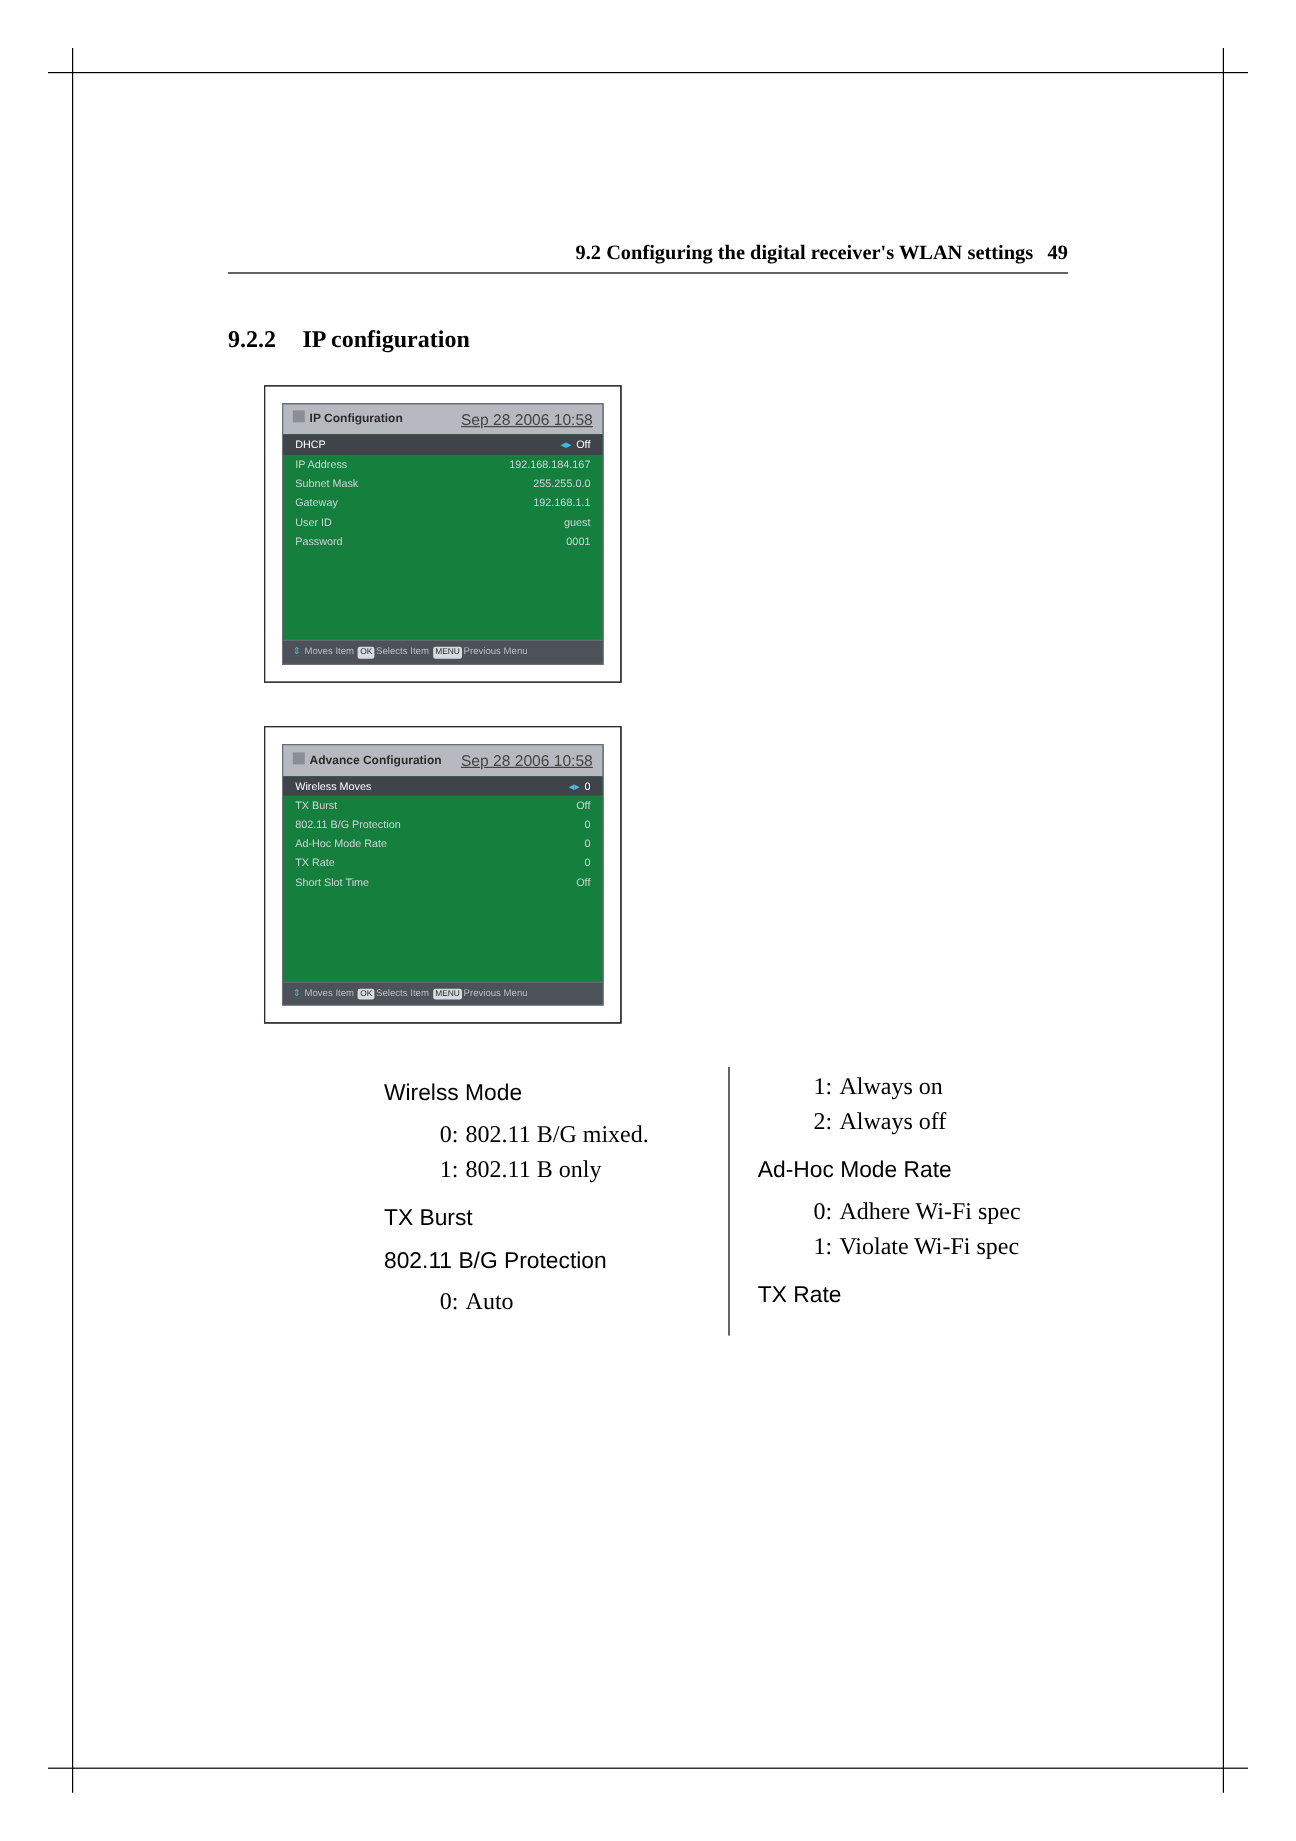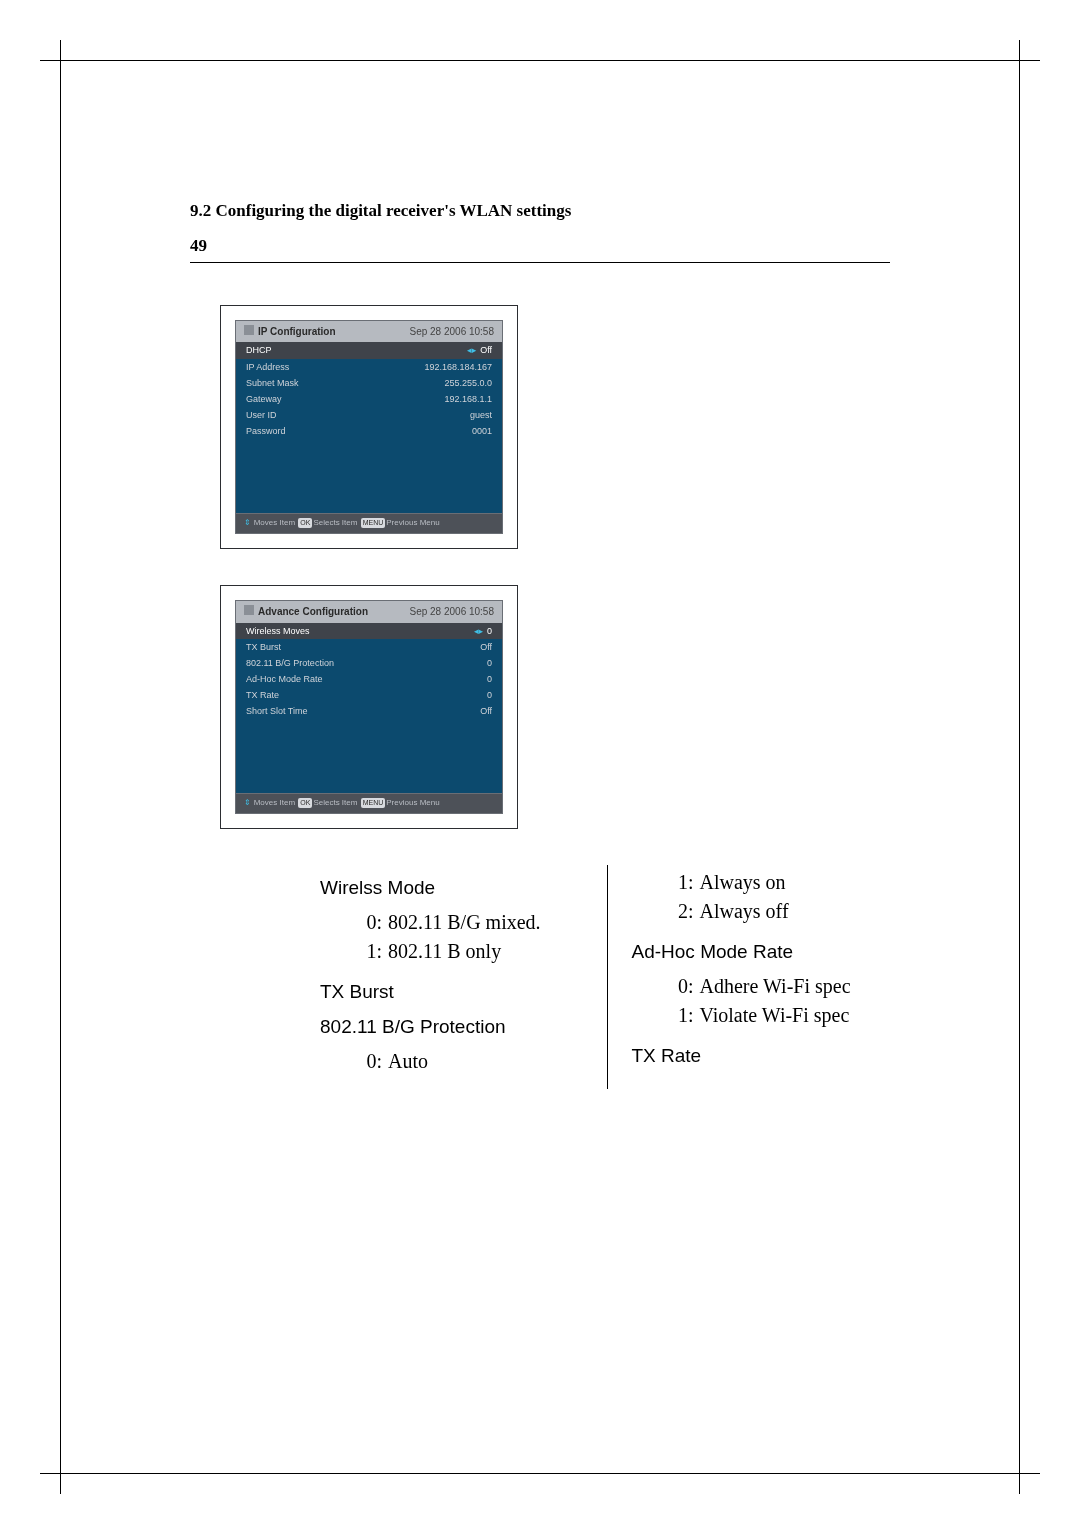--- a/index.html
+++ b/index.html
@@ -40,21 +40,20 @@
   }
   .running-head {
     display: flex;
     justify-content: flex-end;
     gap: 12px;
     font-weight: bold;
     font-size: 17px;
     border-bottom: 1px solid #000;
     padding-bottom: 4px;
     margin-bottom: 42px;
-    flex-direction: column;
   }
   .subsection {
     font-weight: bold;
     font-size: 20px;
     margin: 0 0 24px 0;
   }
   .subsection .num {
     display: inline-block;
     width: 62px;
   }
@@ -90,24 +89,24 @@
     display: flex;
     justify-content: space-between;
     align-items: center;
     background: #b6bac0;
     color: #2a2a2a;
     font-family: Arial, Helvetica, sans-serif;
     font-weight: bold;
     font-size: 10px;
     padding: 4px 8px;
   }
-  .osd-title .ts { font-weight: normal; font-size: 10px; color: #444; }
+  .osd-title .ts { font-weight: normal; font-size: 13px; color: #444; text-decoration: underline; }
   .osd-tool { width: 10px; height: 10px; display: inline-block; background: #8a8f96; margin-right: 4px; }
   .osd-body {
-    background: #0c4a6e;
+    background: #15803d;
     padding: 0;
     font-family: Arial, Helvetica, sans-serif;
     font-size: 9px;
     color: #cfd3d9;
   }
   .osd-row {
     display: flex;
     justify-content: space-between;
     padding: 2px 10px;
   }
@@ -169,20 +168,23 @@
   <div class="crop-top"></div>
   <div class="crop-left"></div>
   <div class="crop-bottom"></div>
   <div class="crop-right"></div>
 
   <div class="running-head">
     <span>9.2 Configuring the digital receiver's WLAN settings</span>
     <span>49</span>
   </div>
 
+  <div class="subsection">
+    <span class="num">9.2.2</span><span>IP configuration</span>
+  </div>
 
   <div class="two-col">
     <div class="fig-col">
 
       <div class="osd">
         <div class="osd-inner">
           <div class="osd-title">
             <span><span class="osd-tool"></span><span>IP Configuration</span></span>
             <span class="ts">Sep 28 2006 10:58</span>
           </div>

